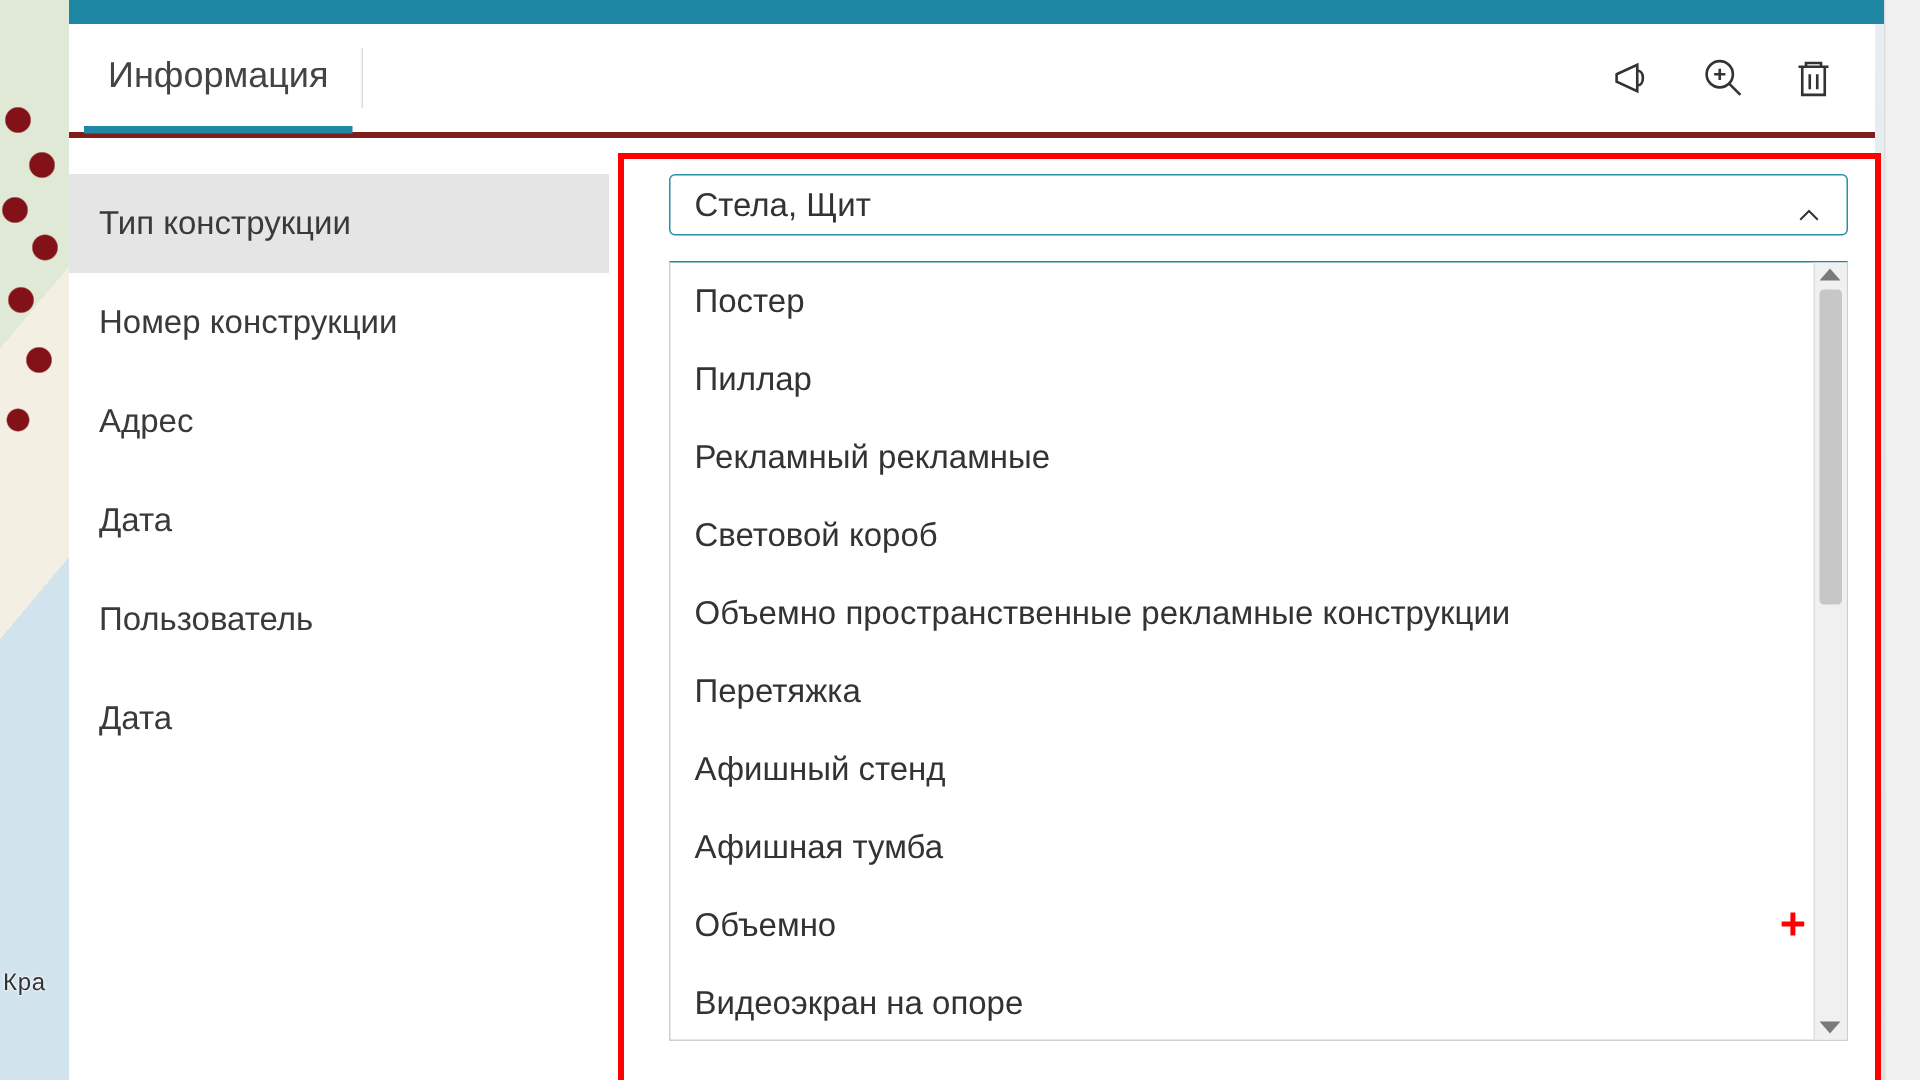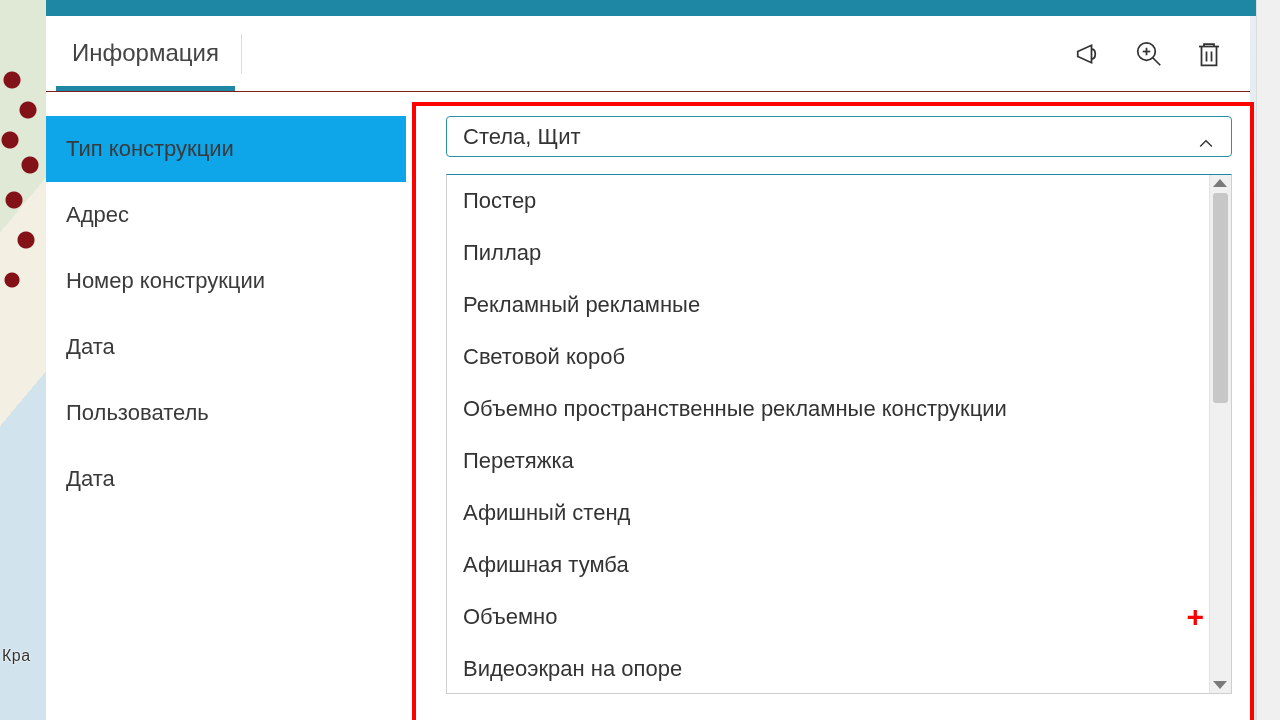--- a/index.html
+++ b/index.html
@@ -52,21 +52,21 @@
     left: 46px; right: 30px;
     top: 16px; bottom: 0;
     background: #fff;
   }
 
   
   .tabs {
     display: flex;
     align-items: center;
     height: 76px;
-    border-bottom: 1px solid #7f1d1d;
+    border-bottom: 4px solid #7f1d1d;
     padding: 0 16px;
   }
   .tab {
     font-size: 24px;
     color: #444;
     padding: 20px 10px 22px 10px;
     position: relative;
   }
   .tab.active::after {
     content: "";
@@ -93,21 +93,21 @@
   .labels-col {
     width: 360px;
     padding-top: 24px;
   }
   .label-row {
     font-size: 22px;
     color: #3a3a3a;
     padding: 20px 18px 20px 20px;
   }
   .label-row.active {
-    background: #0ea5e9;
+    background: #e5e5e5;
   }
 
   .values-col {
     flex: 1;
     position: relative;
     padding: 24px 18px 0 40px;
   }
 
   
   .red-box {
@@ -240,22 +240,22 @@
           <line x1="10" y1="10" x2="10" y2="18"></line>
           <line x1="14" y1="10" x2="14" y2="18"></line>
         </svg>
       </div>
     </div>
   </div>
 
   <div class="body">
     <div class="labels-col">
       <div class="label-row active">Тип конструкции</div>
+      <div class="label-row">Номер конструкции</div>
       <div class="label-row">Адрес</div>
-      <div class="label-row">Номер конструкции</div>
       <div class="label-row">Дата</div>
       <div class="label-row">Пользователь</div>
       <div class="label-row">Дата</div>
     </div>
 
     <div class="values-col">
       <div class="red-box"></div>
 
       <div class="combo-wrap">
         <div class="combo">

